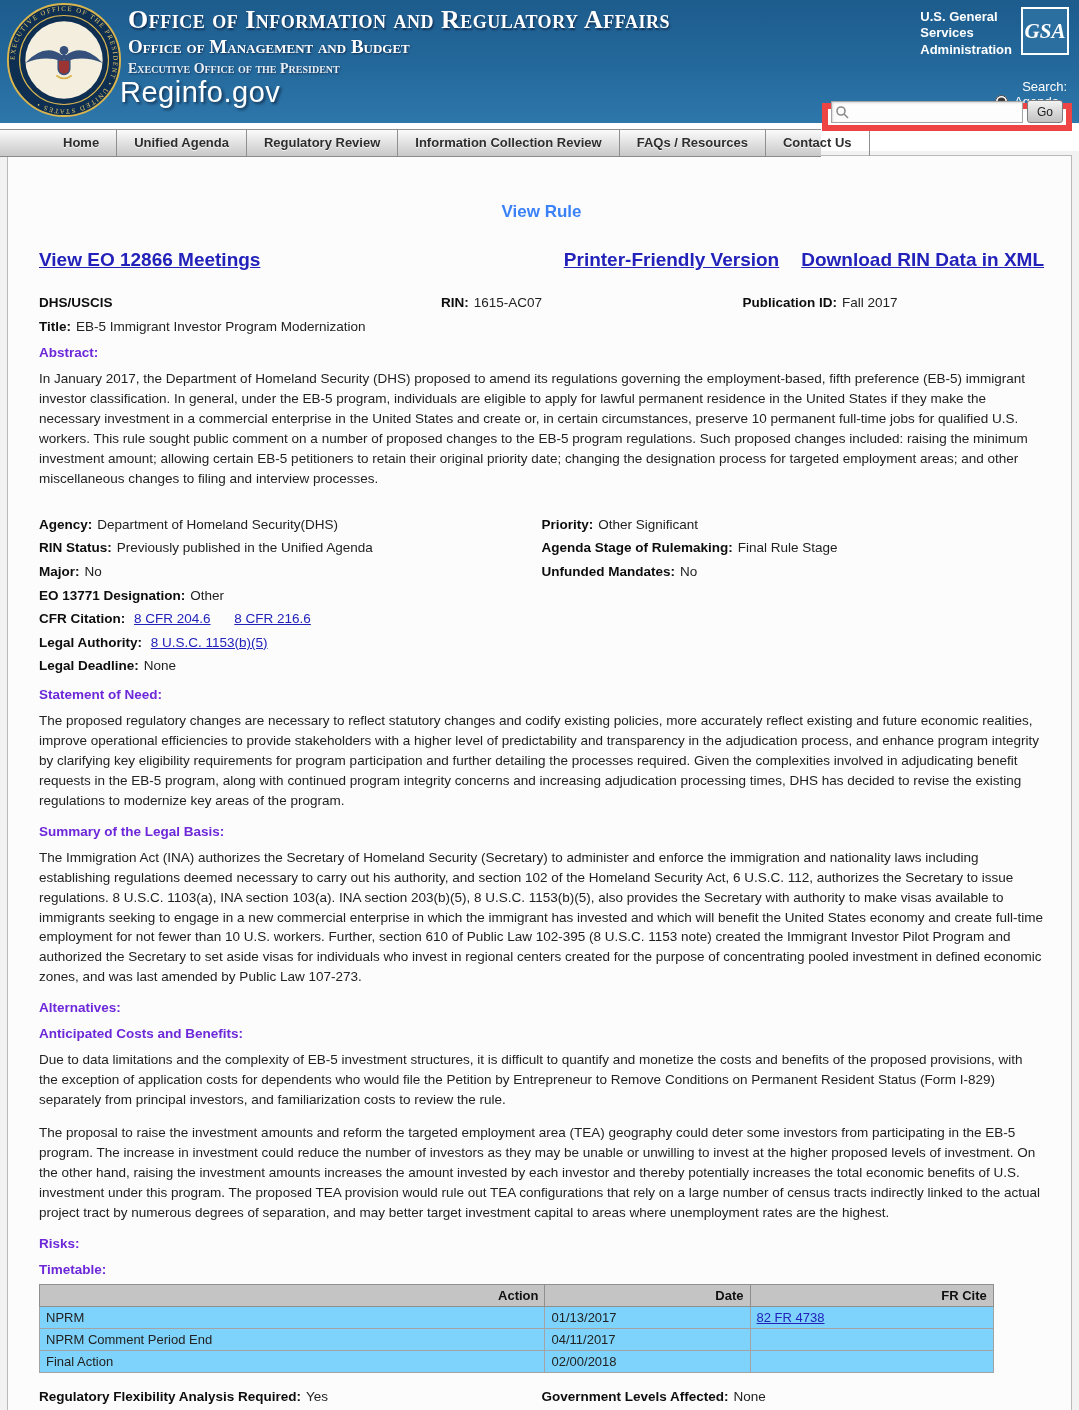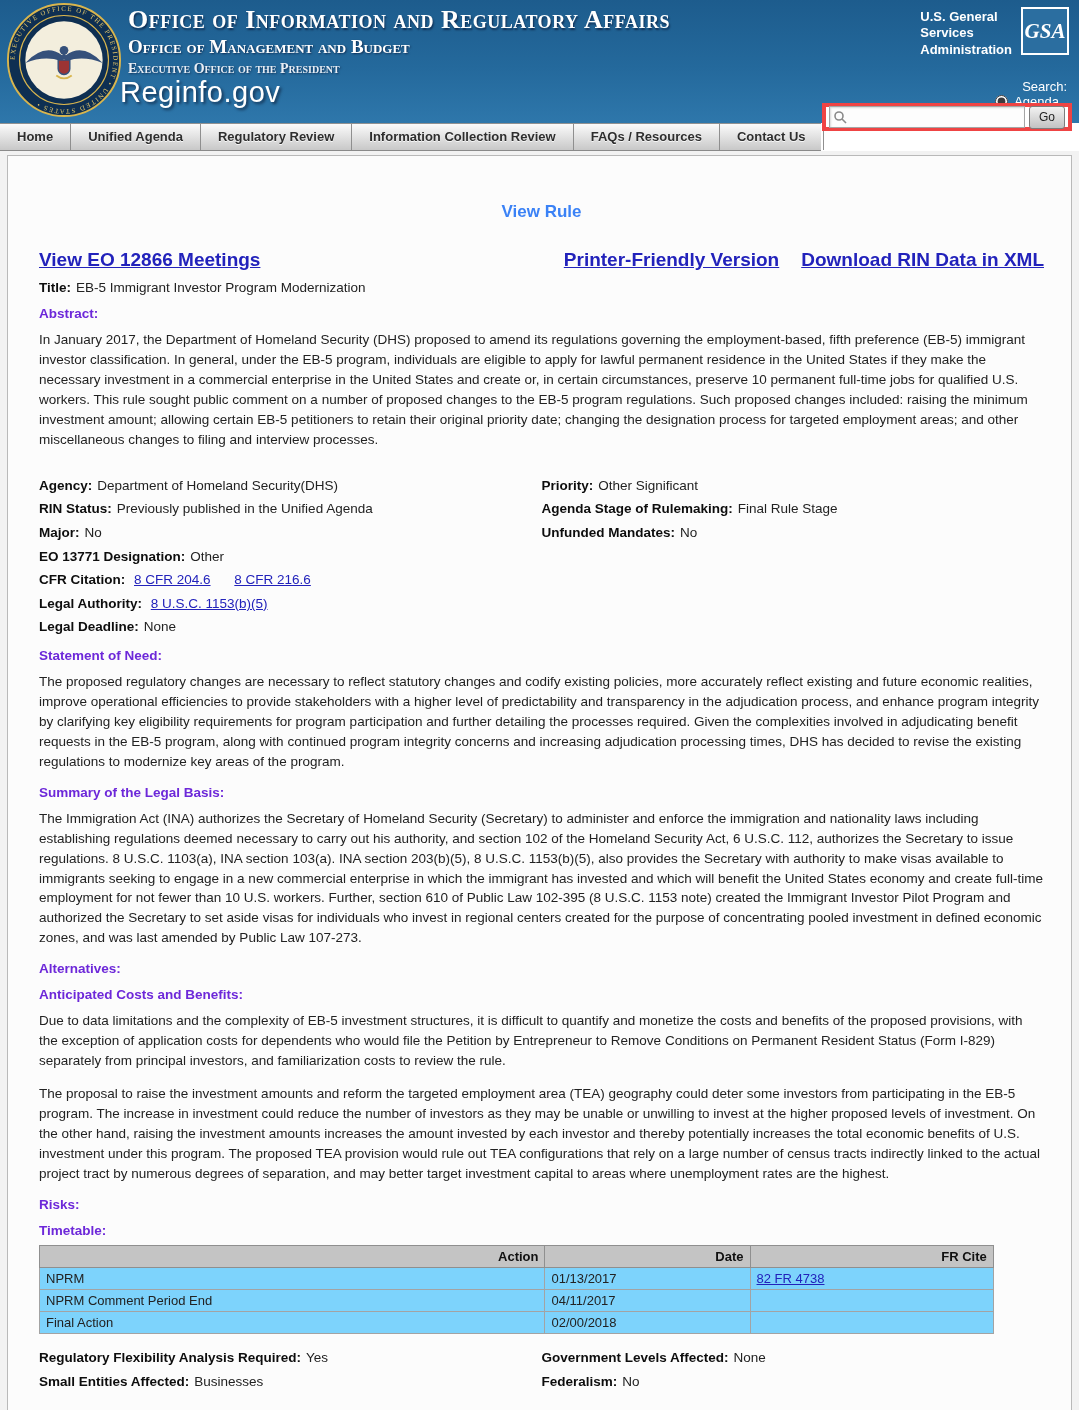--- a/index.html
+++ b/index.html
@@ -50,42 +50,42 @@
     font-size: 21px; display: flex; align-items: center; justify-content: center;
   }
   .search-radios {
     position: absolute; top: 79px; right: 12px;
     color: #fff; font-size: 13px; display: flex; align-items: flex-end; gap: 0; flex-direction: column;
   }
   .search-radios label { margin-right: 8px; }
   .search-radios input { accent-color: #3b3b3e; vertical-align: -2px; margin-right: 3px; }
   .search-strip {
     position: absolute; top: 103px; right: 7px; z-index: 10;
-    width: 250px; height: 28px; background: #fff; border: 4px solid #ef4444;
-    display: flex; align-items: center; padding: 2px 3px; gap: 4px;
+    width: 250px; height: 28px; background: #fff; border: 6px solid #ef4444;
+    display: flex; align-items: flex-end; padding: 2px 3px; gap: 4px;
   }
   .search-input-wrap { position: relative; flex: 1; height: 22px; }
   .search-input-wrap svg { position: absolute; left: 4px; top: 4px; }
   .search-input {
     width: 100%; height: 22px; border: 1px solid #a5a5a5;
     background: #fdfdfd; padding: 0 4px 0 22px; font-size: 12px;
     box-shadow: inset 1px 1px 2px rgba(0,0,0,.15);
   }
   .go-btn {
     width: 36px; height: 23px; font-size: 12px; color: #222;
     background: linear-gradient(#f2f2f2, #c2c2c2);
     border: 1px solid #7d7d7d; border-radius: 3px; cursor: pointer;
   }
 
   
   .navbar { position: relative; height: 28px; background: #fff; }
   .navtabs {
-    position: absolute; left: 0; top: 0; height: 28px; width: 821px;
+    position: absolute; left: 0; top: 6px; height: 28px; width: 821px;
     display: flex; background: linear-gradient(#fbfbfb, #c8c8c8);
-    border-top: 1px solid #919191; border-bottom: 1px solid #8a8a8a;
+    border-top: 1px solid #919191; border-bottom: 1px solid #8a8a8a; padding-left: 46px;
   }
   .tab {
     line-height: 26px; padding: 0 17px; font-size: 13px; font-weight: bold;
     color: #2e2e2e; border-right: 1px solid #8f8f8f; cursor: pointer;
     text-shadow: 0 1px 0 rgba(255,255,255,.8); white-space: nowrap;
   }
 
   
   .content {
     margin: 4px 7px 14px 7px;
@@ -208,20 +208,29 @@
   <div class="page-title">View Rule</div>
 
   <div class="links-row">
     <a>View EO 12866 Meetings</a>
     <span class="right-links">
       <a>Printer-Friendly Version</a>
       <a>Download RIN Data in XML</a>
     </span>
   </div>
 
+  <div class="info-row">
+    <div class="c1"><span class="lbl">DHS/USCIS</span></div>
+    <div class="c2">
+      <span class="lbl">RIN:</span><span class="val">1615-AC07</span>
+    </div>
+    <div class="c3">
+      <span class="lbl">Publication ID:</span><span class="val">Fall 2017</span>
+    </div>
+  </div>
 
   <div class="title-row">
     <span class="lbl">Title:</span><span class="val">EB-5 Immigrant Investor Program Modernization</span>
   </div>
 
   <div class="heading">Abstract:</div>
   <p class="para">In January 2017, the Department of Homeland Security (DHS) proposed to amend its regulations governing the employment-based, fifth preference (EB-5) immigrant investor classification. In general, under the EB-5 program, individuals are eligible to apply for lawful permanent residence in the United States if they make the necessary investment in a commercial enterprise in the United States and create or, in certain circumstances, preserve 10 permanent full-time jobs for qualified U.S. workers. This rule sought public comment on a number of proposed changes to the EB-5 program regulations. Such proposed changes included: raising the minimum investment amount; allowing certain EB-5 petitioners to retain their original priority date; changing the designation process for targeted employment areas; and other miscellaneous changes to filing and interview processes.</p>
 
   <div class="fieldgrid">
     <div class="fieldrow">

